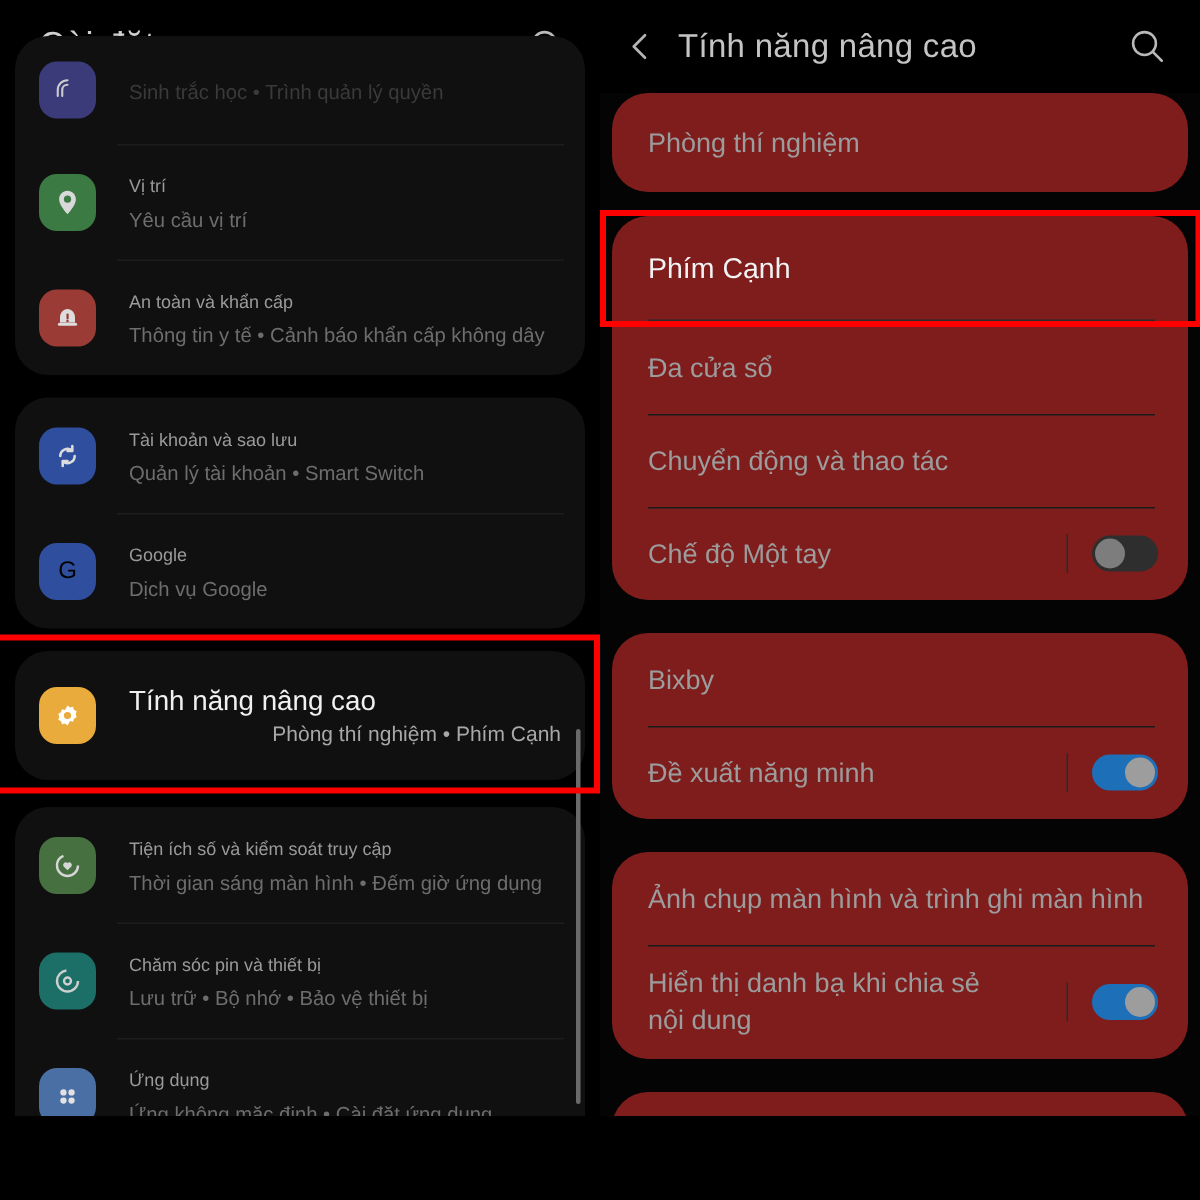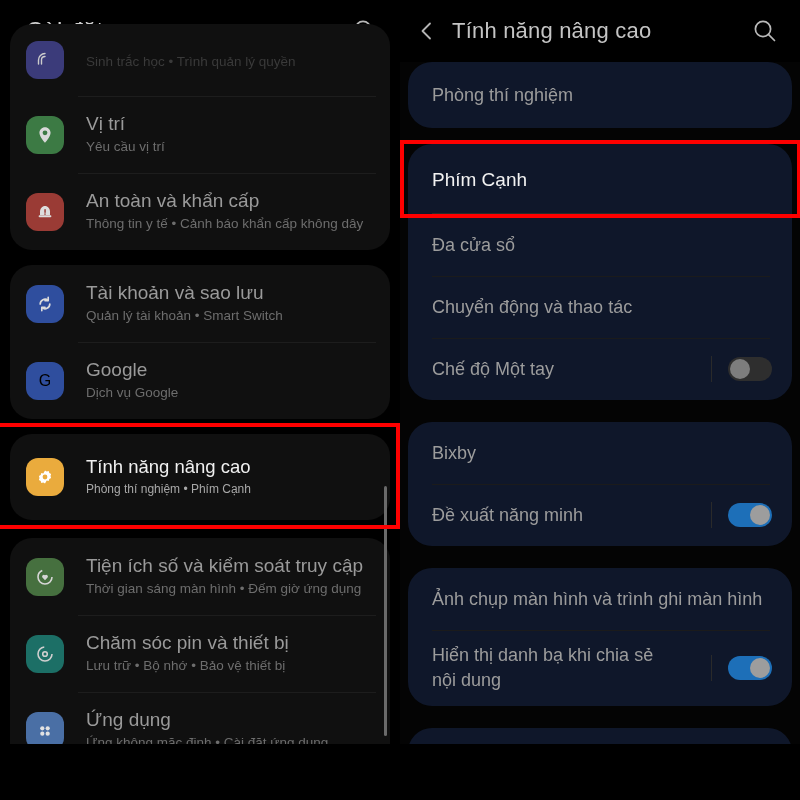--- a/index.html
+++ b/index.html
@@ -92,21 +92,21 @@
   .ic {
     width: 38px; height: 38px;
     border-radius: 12px;
     flex: 0 0 auto;
     margin-right: 22px;
     display: flex; align-items: center; justify-content: center;
   }
   .ic svg, .ic .glyph { display: block; }
   .rowtexts { min-width: 0; flex: 1; }
   .rowtitle {
-    font-size: 19px;
+    font-size: 12px;
     color: #9a9a9a;
     line-height: 22px;
     white-space: nowrap;
   }
   .rowsub {
     font-size: 13.5px;
     color: #6d6d6d;
     line-height: 19px;
     margin-top: 2px;
     white-space: nowrap;
@@ -135,21 +135,21 @@
     z-index: 5;
   }
 
   
   .right-scroll {
     position: relative;
     height: 738px;
     padding: 0 8px;
   }
   .rcard {
-    background: #0f172a;
+    background: #7f1d1d;
     border-radius: 24px;
     margin-bottom: 16px;
     overflow: hidden;
   }
   .rrow {
     display: flex;
     align-items: center;
     position: relative;
     min-height: 62px;
     padding: 12px 20px 12px 24px;
@@ -300,21 +300,21 @@
       <div class="card" style="margin-bottom:18px;">
         <div class="row selected" style="min-height:86px;">
           <div class="ic" style="background:#eaab3d">
             <svg width="22" height="22" viewBox="0 0 22 22">
               <path d="M11 4.4l1.7 1.2 2-.5.6 2 1.8 1-.6 2 .6 2-1.8 1-.6 2-2-.5L11 17.6l-1.7-1.2-2 .5-.6-2-1.8-1 .6-2-.6-2 1.8-1 .6-2 2 .5z" fill="#fff"></path>
               <circle cx="11" cy="11" r="2.4" fill="#eaab3d"></circle>
             </svg>
           </div>
           <div class="rowtexts">
             <div class="rowtitle" style="font-size:18.5px;">Tính năng nâng cao</div>
-            <div class="rowsub" style="font-size:12px;">Phòng thí nghiệm  •  Phím Cạnh</div>
+            <div class="rowsub" style="font-size:14px;text-align:right;">Phòng thí nghiệm  •  Phím Cạnh</div>
           </div>
         </div>
       </div>
 
       <div class="card">
         <div class="row">
           <div class="ic" style="background:#46703f">
             <svg width="22" height="22" viewBox="0 0 22 22">
               <circle cx="11" cy="11" r="7" fill="none" stroke="#d6d6d6" stroke-width="1.6" stroke-dasharray="30 14"></circle>
               <path d="M11 14.2l-2.6-2.6a1.75 1.75 0 0 1 2.6-2.3 1.75 1.75 0 0 1 2.6 2.3z" fill="#d6d6d6"></path>

